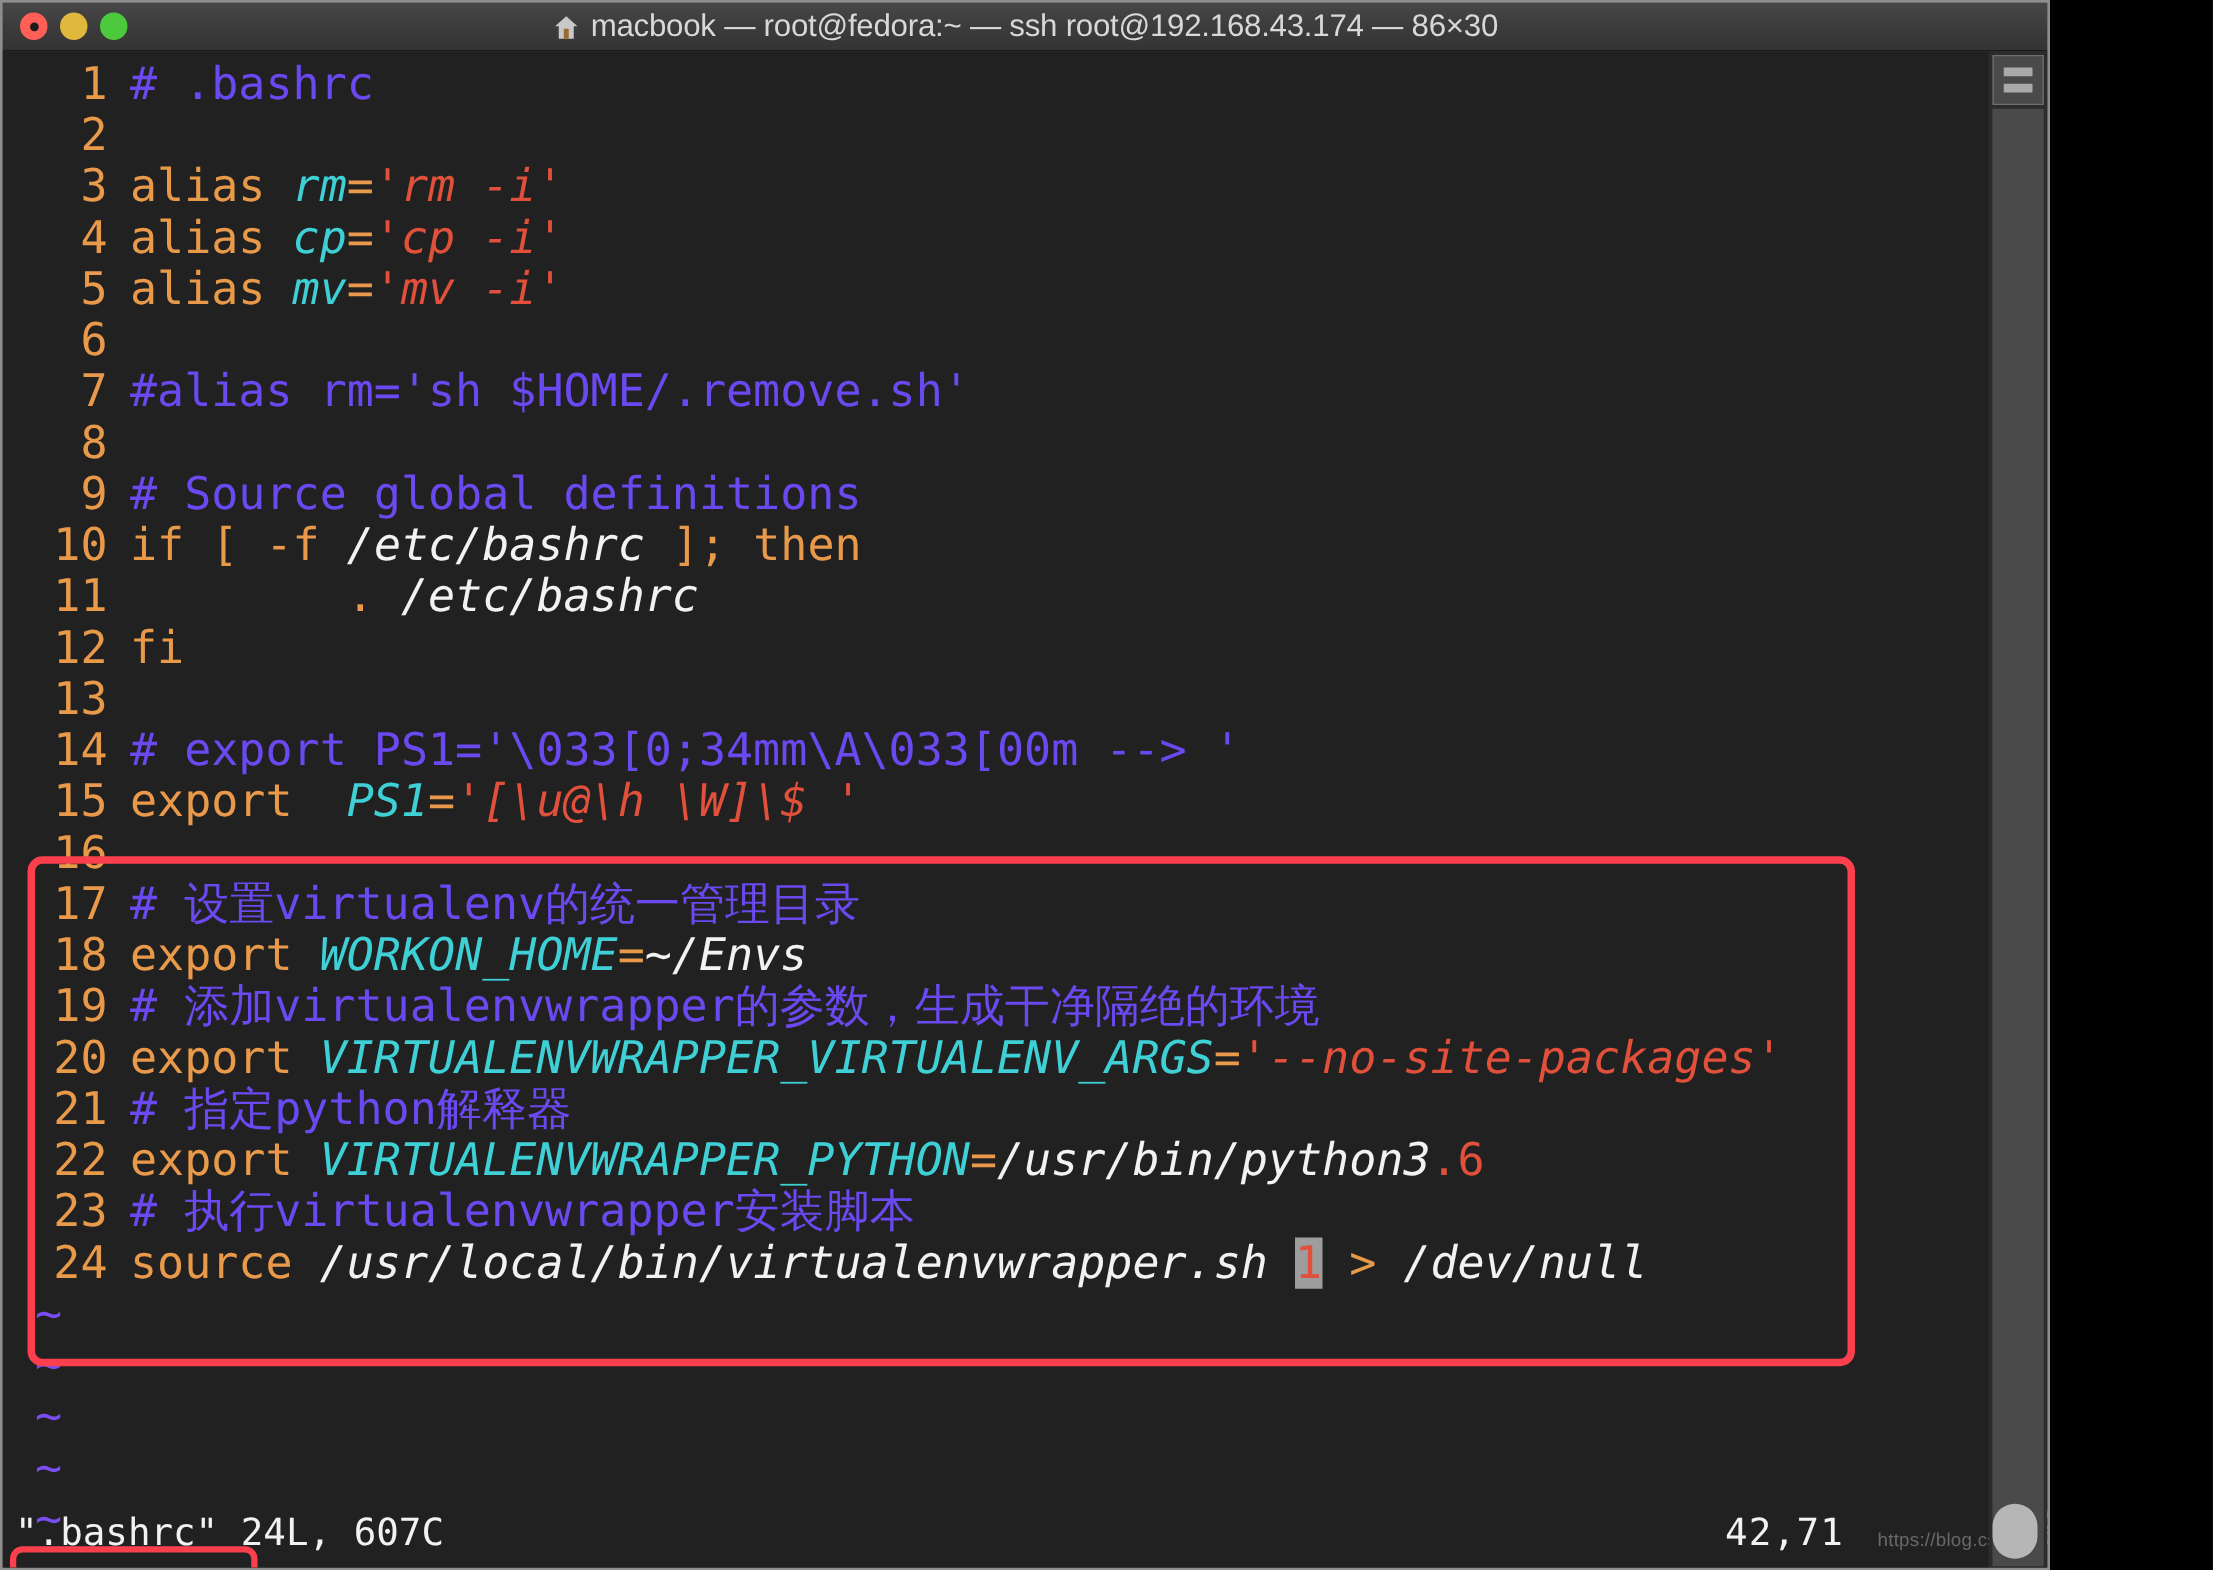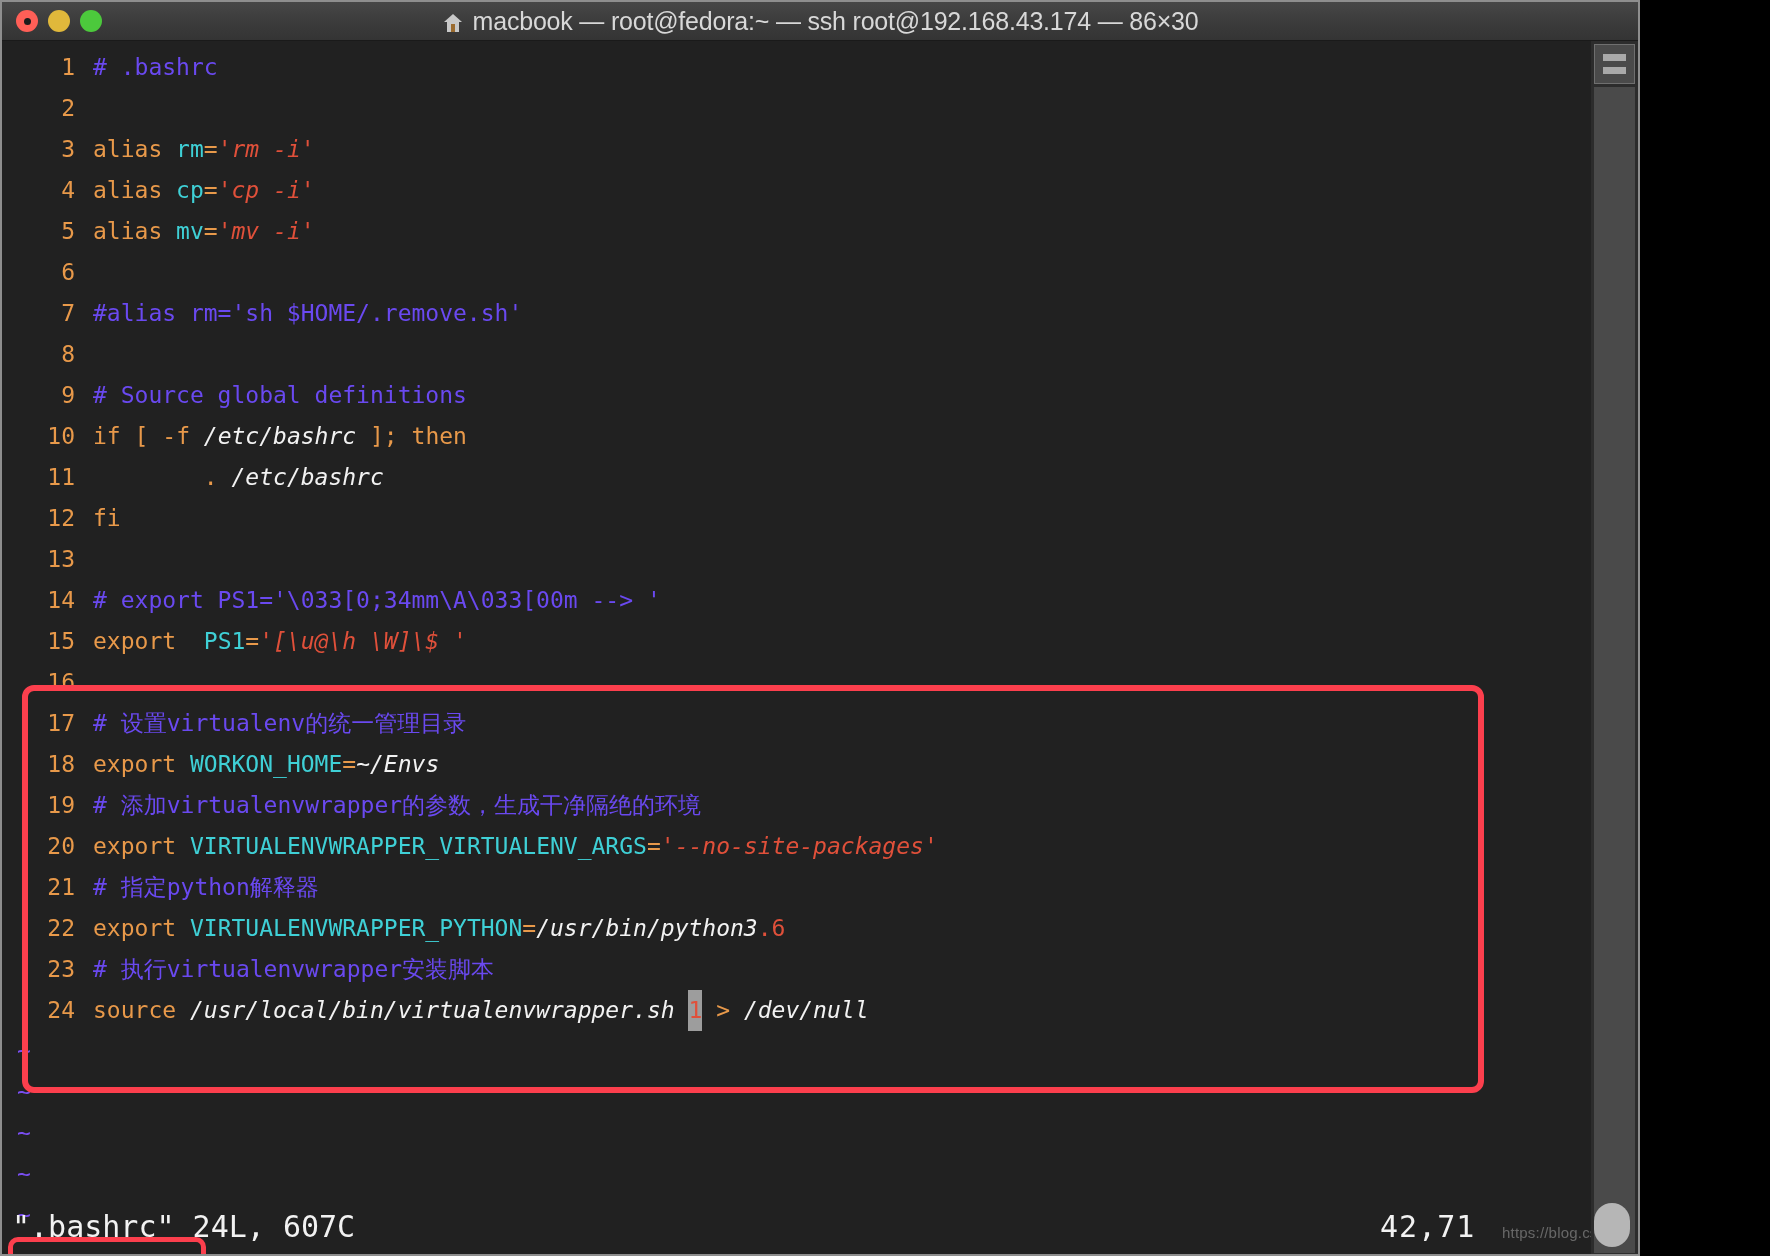--- a/index.html
+++ b/index.html
@@ -93,42 +93,42 @@
     position: absolute;
     left: 0; top: 0;
     right: 47px;
     bottom: 0;
     background: #212121;
     padding: 0;
   }
 
   #buffer {
     position: absolute;
-    left: 1px;
+    left: 12px;
     top: 6px;
     right: 0;
     font-family: "DejaVu Sans Mono", monospace;
-    font-size: 23px;
+    font-size: 36px;
     line-height: 41px;
     white-space: pre;
     letter-spacing: 0px;
   }
   .row { height: 41px; }
   .ln {
     display: inline-block;
     width: 72px;
     text-align: right;
     color: #e8994a;
     margin-right: 18px;
   }
 
   
   .cm   { color: #6a49f0; }            
   .kw   { color: #e8994a; }            
-  .id   { color: #3fd0d6; }            
+  .id   { color: #3fd0d6; font-style: italic; }            
   .str  { color: #e0503a; font-style: italic; }            
   .txt  { color: #f2f2f2; font-style: italic; }            
   .op   { color: #e8994a; }            
   .num  { color: #e0503a; }            
   .tilde{ color: #7a4ef2; }            
 
   .cursor {
     background: #9d9d9d;
     color: #e0503a;
     display: inline-block;

